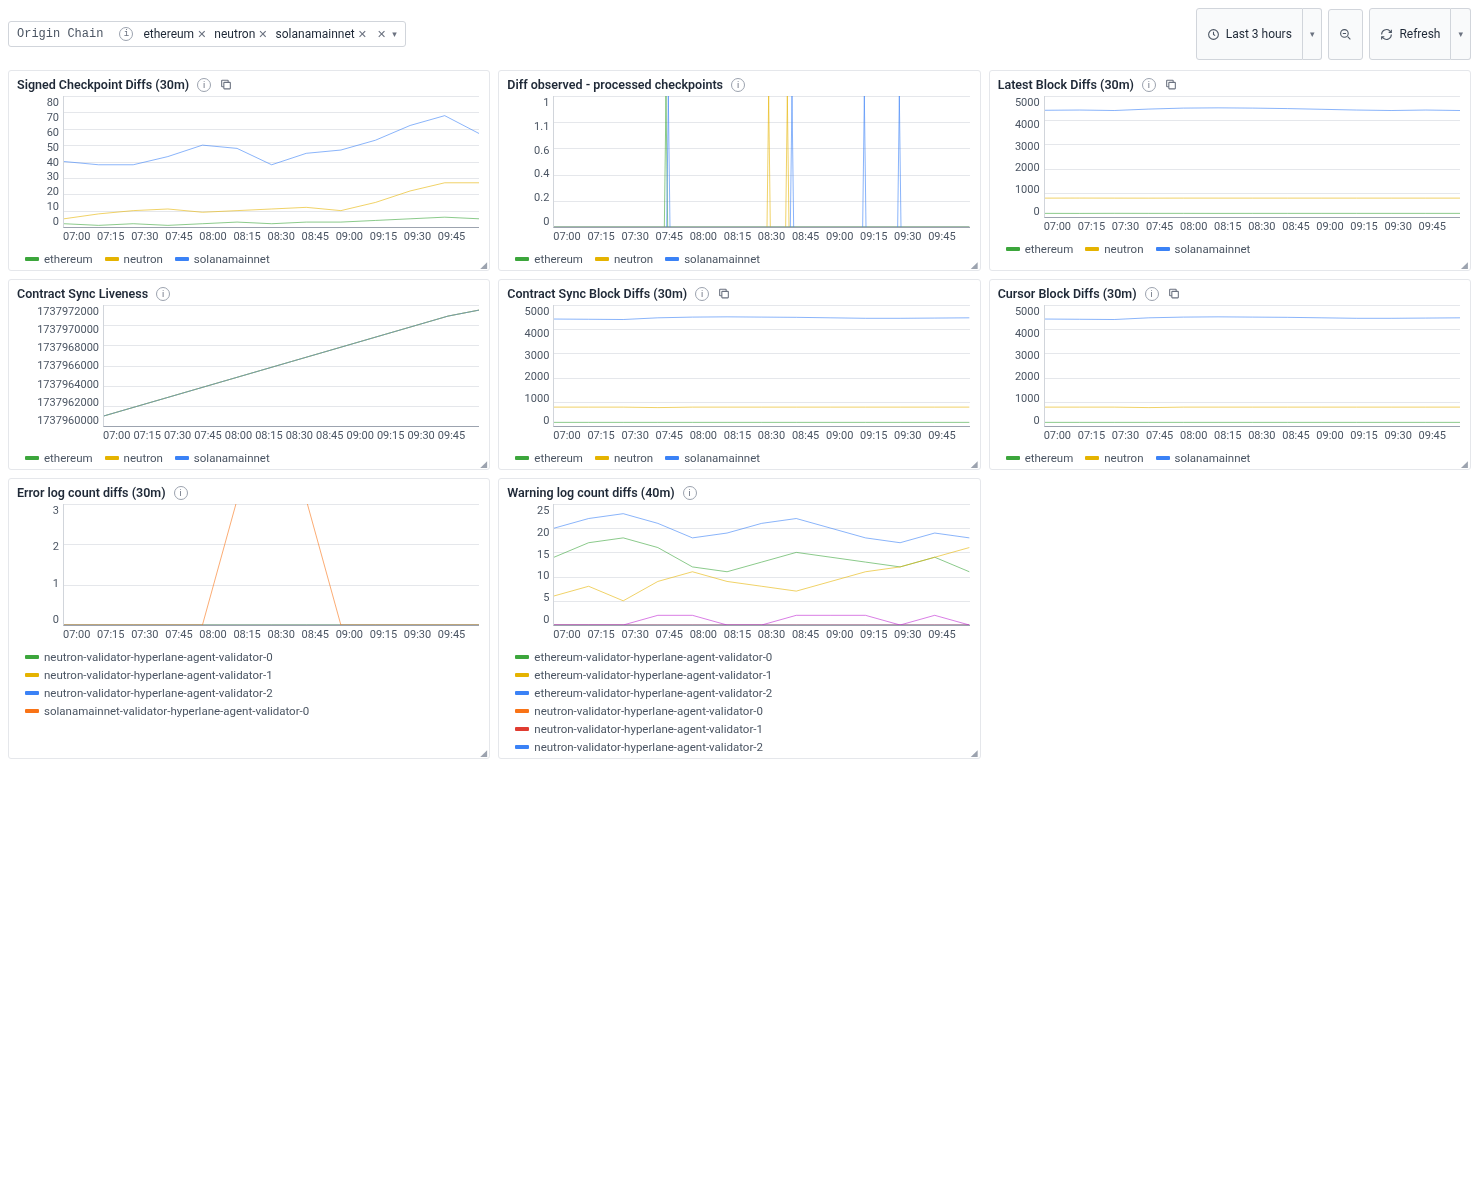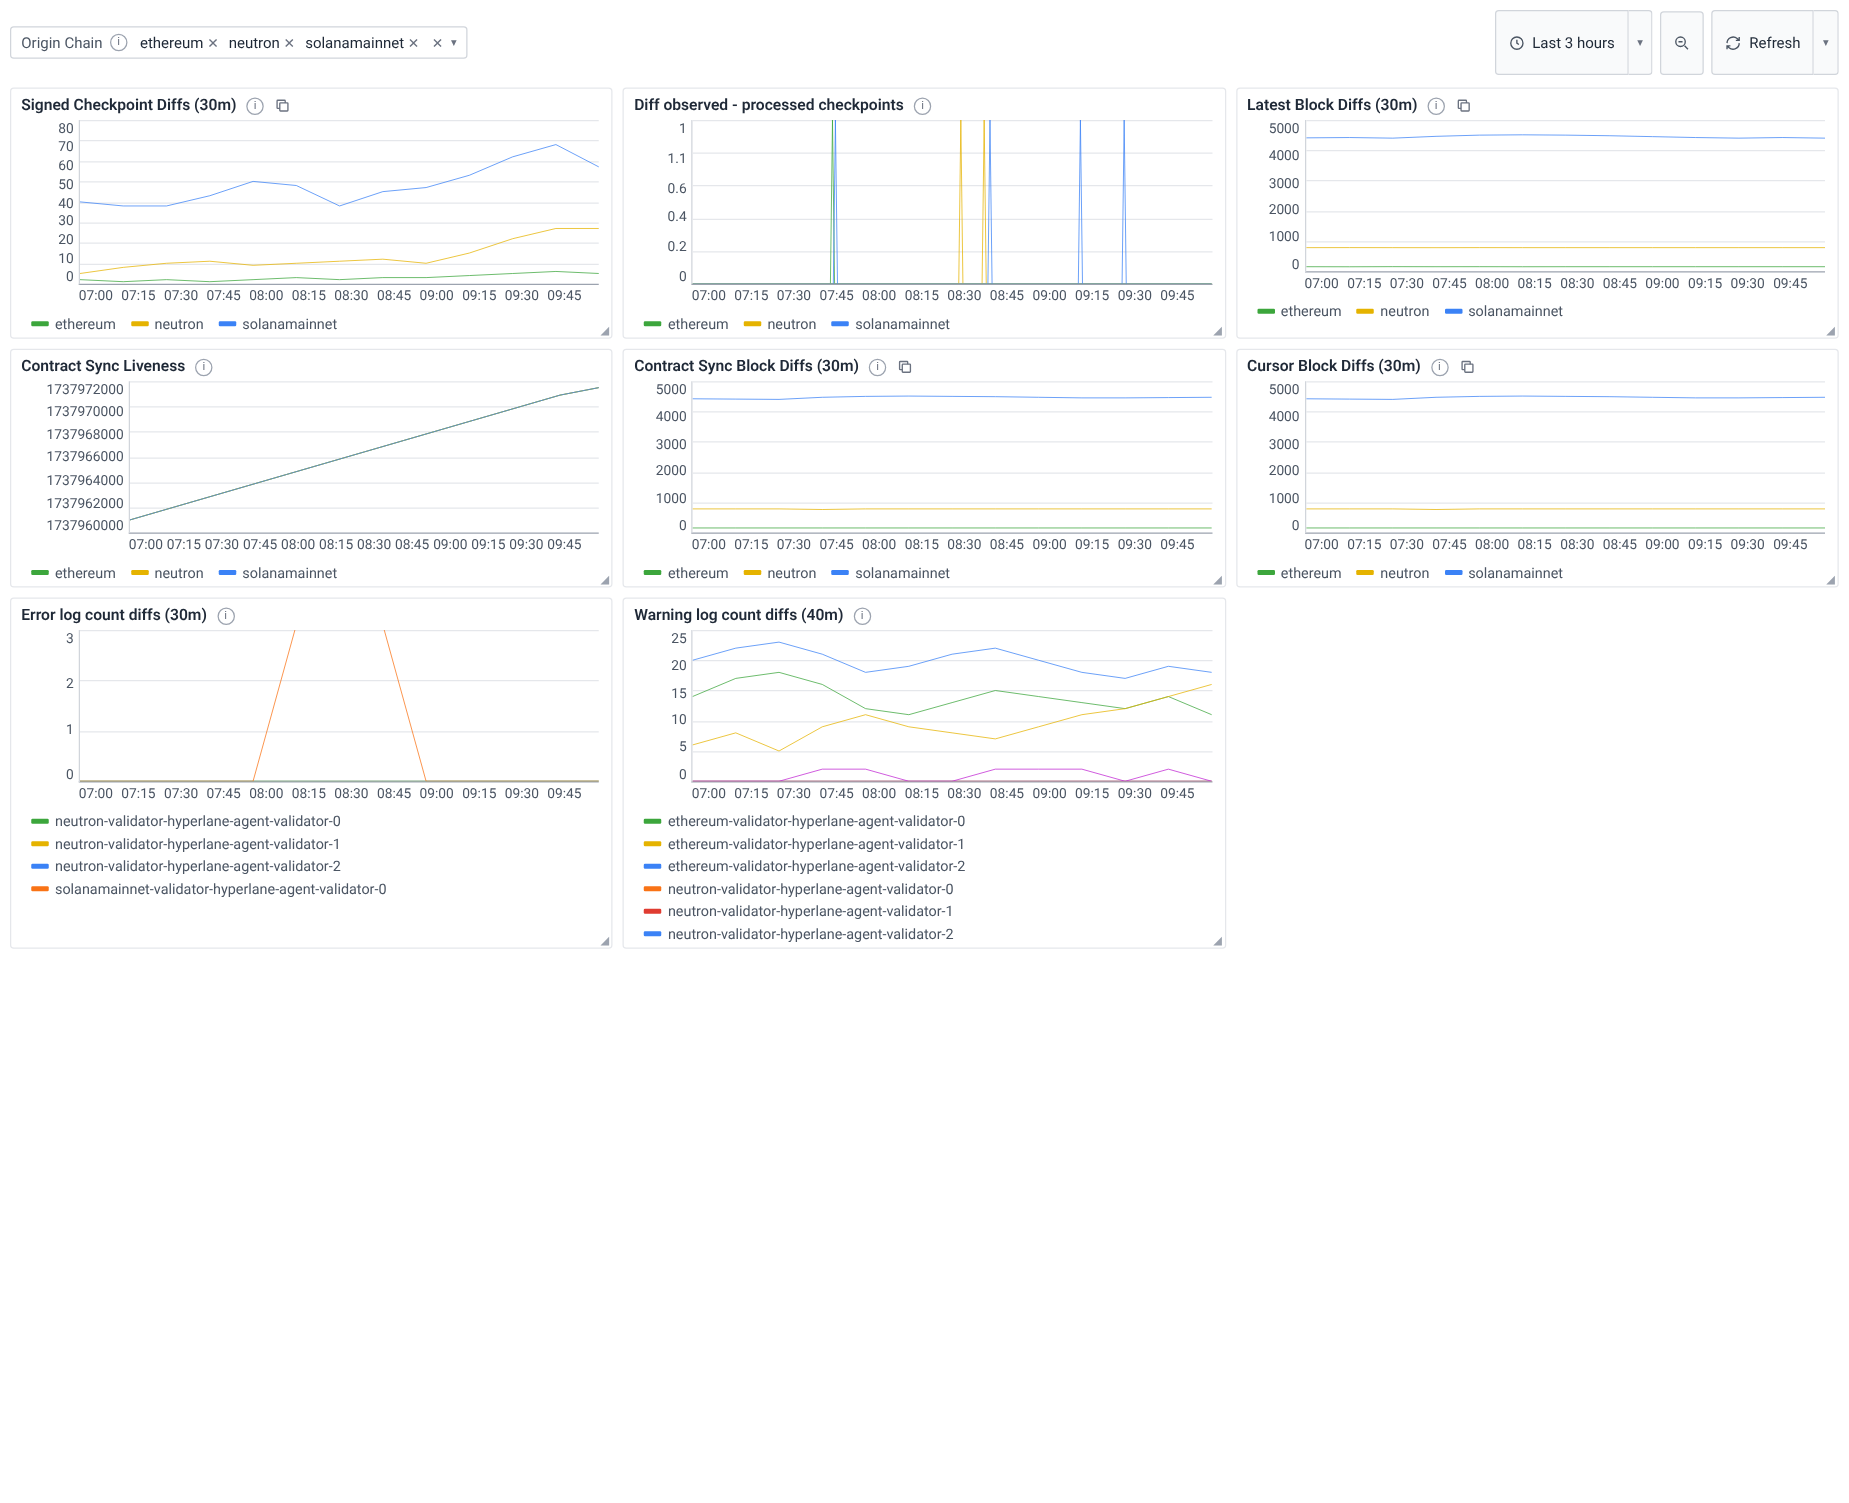--- a/index.html
+++ b/index.html
@@ -1,21 +1,21 @@
 <!DOCTYPE html>
 <html><head>
 <meta charset="utf-8">
 <style>
 * { box-sizing: border-box; margin: 0; padding: 0; }
 body { font-family: -apple-system, BlinkMacSystemFont, "Segoe UI", Roboto, sans-serif; font-size: 12px; color: #1f2937; background: #fff; padding: 8px; }
 .toolbar { display: flex; justify-content: space-between; align-items: center; margin-bottom: 10px; gap: 8px; }
 .toolbar-left { display: flex; gap: 6px; align-items: center; }
 .toolbar-right { display: flex; gap: 6px; align-items: center; }
 .filter-box { border: 1px solid #d1d5db; border-radius: 3px; padding: 4px 8px; display: flex; align-items: center; gap: 6px; font-size: 12px; background: #fff; }
-.filter-label { display: flex; align-items: flex-start; gap: 6px; color: #4b5563; }
+.filter-label { display: flex; align-items: flex-start; gap: 16px; color: #4b5563; font-family: Liberation Mono, monospace; }
 .chip { display: inline-flex; align-items: center; gap: 3px; font-size: 12px; color: #1f2937; padding: 1px 4px; }
 .chip-x { color: #6b7280; font-size: 11px; cursor: pointer; }
 .btn { border: 1px solid #d1d5db; border-radius: 3px; padding: 18px 10px; display: inline-flex; align-items: center; gap: 6px; font-size: 12px; background: #f9fafb; cursor: pointer; }
 .btn-group { display: flex; }
 .btn-group .btn:first-child { border-top-right-radius: 0; border-bottom-right-radius: 0; }
 .btn-group .btn:last-child { border-top-left-radius: 0; border-bottom-left-radius: 0; border-left: none; padding: 5px 7px; }
 .grid { display: grid; grid-template-columns: 1fr 1fr 1fr; gap: 8px; }
 .panel { border: 1px solid #e5e7eb; border-radius: 3px; padding: 6px 8px 4px; position: relative; }
 .panel-header { display: flex; align-items: center; gap: 8px; font-weight: 600; font-size: 12.5px; margin-bottom: 4px; color: #1f2937; }
 .panel-header .icn { color: #6b7280; font-weight: 400; }

